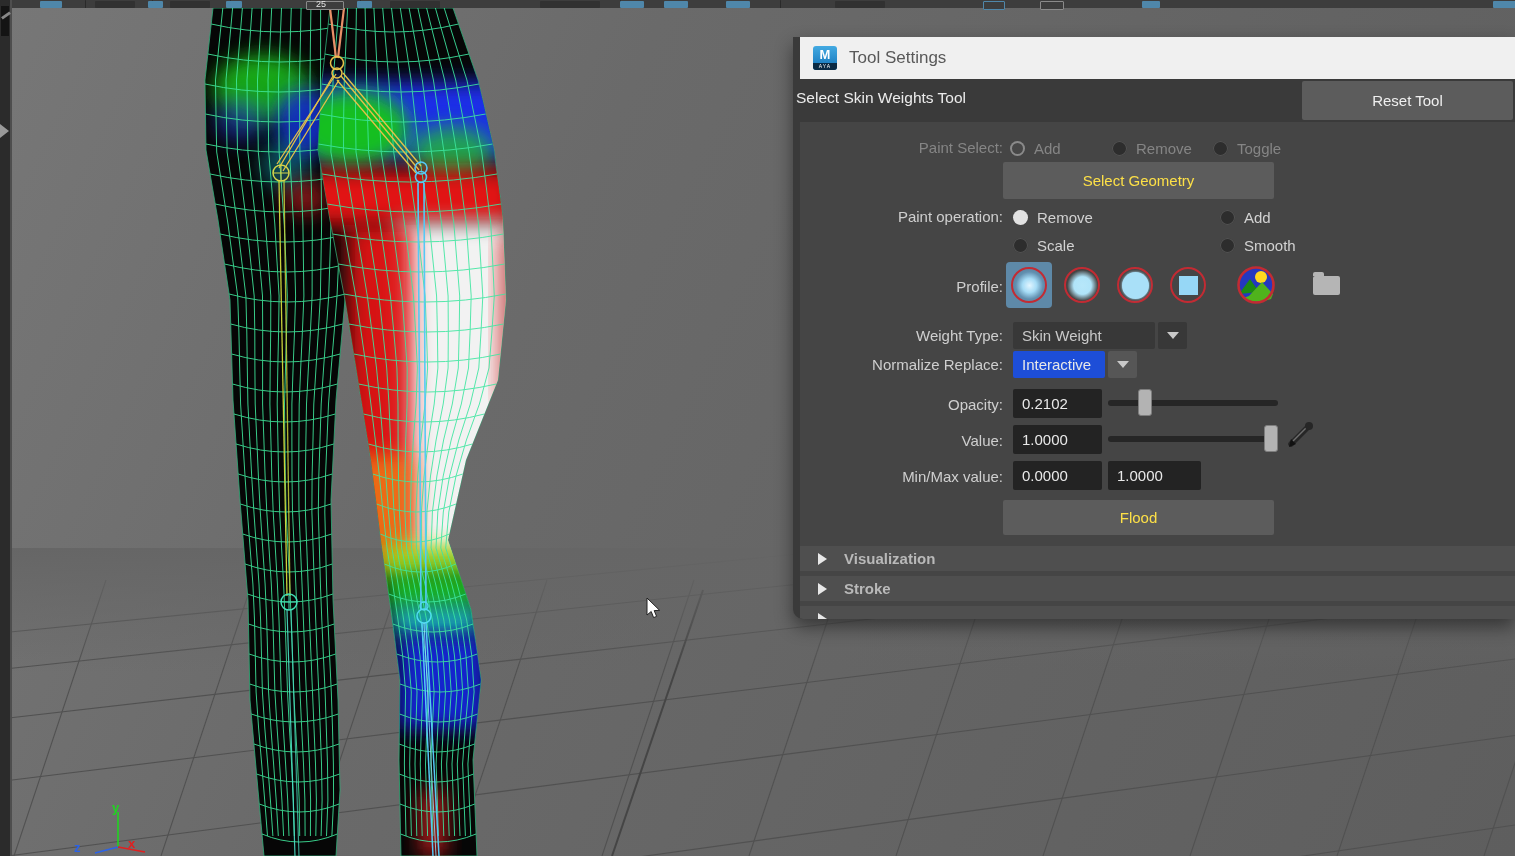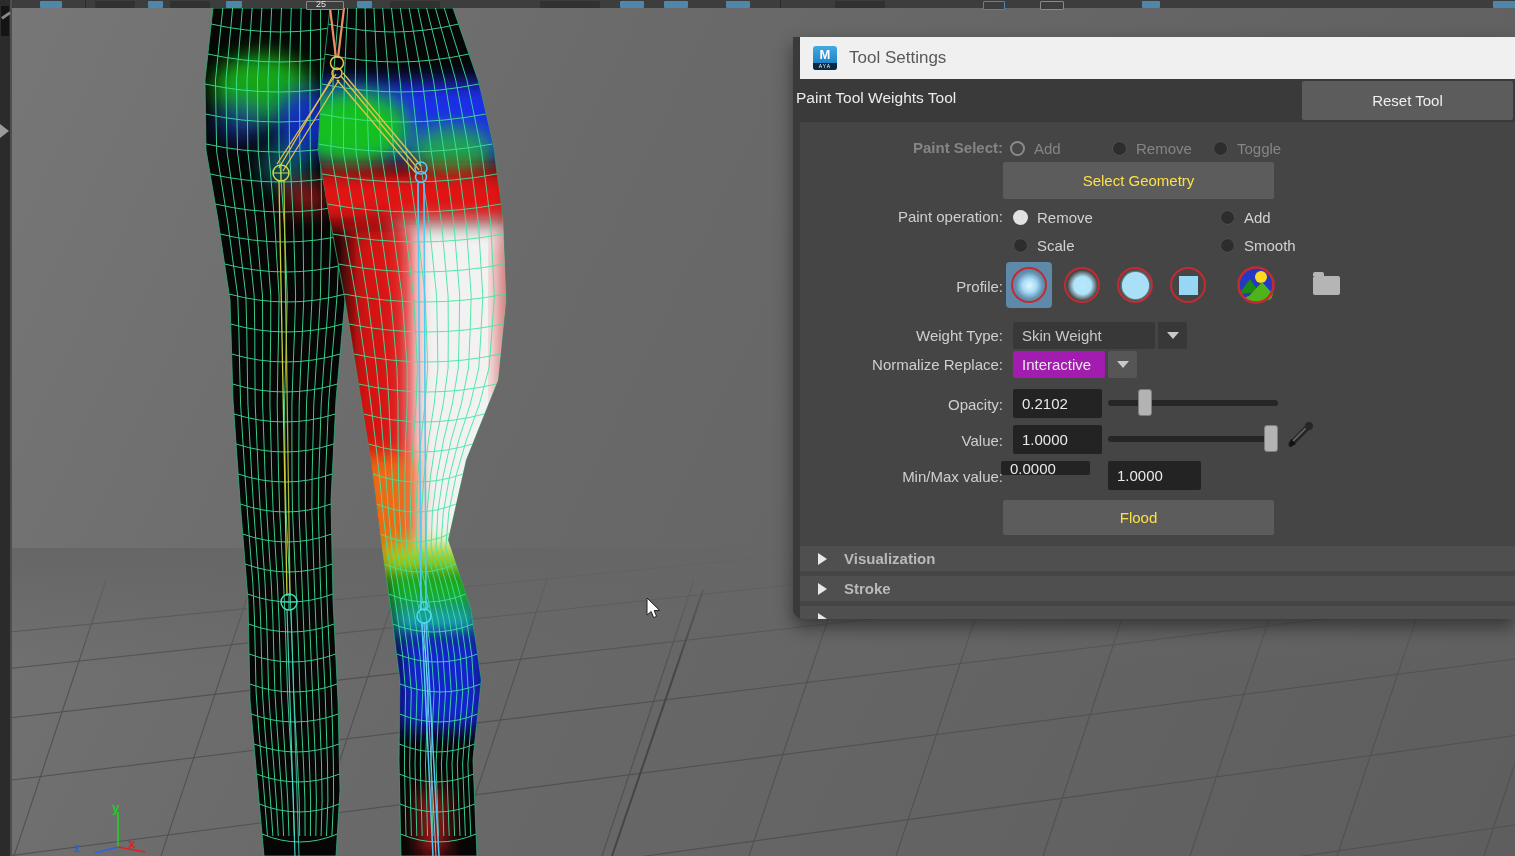--- a/index.html
+++ b/index.html
@@ -34,21 +34,21 @@
   #maya-icon{width:24px;height:24px;margin-left:13px;border-radius:3px;background:linear-gradient(#43aae2,#1272b8);position:relative;overflow:hidden;flex:0 0 auto;}
   #maya-icon .m{display:block;text-align:center;color:#fff;font-weight:bold;font-size:13px;line-height:17px;}
   #maya-icon .badge{position:absolute;left:0;right:0;bottom:0;height:7px;background:#0a2a44;color:#fff;font-size:5px;line-height:7px;text-align:center;letter-spacing:1px;}
   #win-title{margin-left:12px;font-size:17px;color:#595959;}
   #toolbar2{position:absolute;left:0;top:42px;right:0;height:43px;background:#3a3a3a;}
   #tool-name{position:absolute;left:3px;top:10px;font-size:15.5px;color:#ececec;}
   #reset-btn{position:absolute;right:2px;top:2px;width:211px;height:39px;background:#5c5c5c;border-radius:2px;
              color:#efefef;font-size:15px;display:flex;align-items:center;justify-content:center;}
   #content{position:absolute;left:7px;top:85px;width:715px;height:489px;background:#454545;}
   .rlabel{position:absolute;left:0;width:203px;text-align:right;font-size:15px;color:#cfcfcf;white-space:nowrap;}
-  .rlabel.dim{color:#858585;font-weight:bold;}
+  .rlabel.dim{color:#858585;}
   .opt{position:absolute;display:flex;gap:9px;align-items:center;height:20px;cursor:default;}
   .rb{width:15px;height:15px;border-radius:50%;background:#2d2d2d;box-shadow:inset 0 0 0 1px #525252;flex:0 0 auto;}
   .rb.on{background:#e2e2e2;box-shadow:none;}
   .rb.dison{background:#474747;box-shadow:inset 0 0 0 2px #8a8a8a;}
   .rb-label{font-size:15px;color:#d2d2d2;white-space:nowrap;}
   .rb-label.dim{color:#858585;}
   .pbtn{position:absolute;background:#5c5c5c;border-radius:2px;color:#fde047;font-size:15px;display:flex;align-items:center;justify-content:center;}
   
   .brush{position:absolute;top:140px;width:46px;height:46px;display:flex;align-items:center;justify-content:center;border-radius:4px;}
   .brush.selected{background:#5e89a8;}
@@ -56,21 +56,21 @@
   .fill-gauss{width:31px;height:31px;border-radius:50%;background:radial-gradient(circle,#e2f5ff 0%,#a6dcf6 32%,rgba(110,165,200,.25) 62%,rgba(0,0,0,0) 72%);}
   .fill-soft{width:31px;height:31px;border-radius:50%;background:radial-gradient(circle,#b7e7fa 0%,#b0e4f9 40%,rgba(90,110,120,0) 70%);}
   .fill-hard{width:27px;height:27px;border-radius:50%;background:#a9e0f8;box-shadow:0 0 3px #a9e0f8;}
   .fill-square{width:19px;height:19px;background:#96d7f6;}
   .folder{position:relative;width:27px;height:19px;background:#b5b5b5;border-radius:2px;}
   .folder:before{content:"";position:absolute;left:0;top:-4px;width:11px;height:4px;background:#b5b5b5;border-radius:2px 2px 0 0;}
   
   .field{position:absolute;background:#232323;border-radius:2px;color:#e9e9e9;font-size:15px;display:flex;align-items:center;padding-left:9px;box-sizing:border-box;}
   .dd{position:absolute;border-radius:2px;font-size:15px;display:flex;align-items:center;padding-left:9px;box-sizing:border-box;}
   .dd.dark{background:#383838;color:#c9c9c9;}
-  .dd.lite{background:#a21caf;color:#e8e8e8;}
+  .dd.lite{background:#1d4ed8;color:#e8e8e8;}
   .ddarrow{position:absolute;border-radius:2px;display:flex;align-items:center;justify-content:center;}
   .ddarrow:after{content:"";width:0;height:0;border-left:6px solid transparent;border-right:6px solid transparent;border-top:7px solid #c9c9c9;}
   .ddarrow.dark{background:#383838;} .ddarrow.lite{background:#565656;}
   .track{position:absolute;width:170px;height:6px;background:#262626;border-radius:3px;}
   .handle{position:absolute;width:14px;height:27px;background:#b3b3b3;border:1px solid #7e7e7e;border-radius:3px;box-sizing:border-box;}
   
   .section{position:absolute;left:0;width:715px;height:25px;background:#4f4f4f;display:flex;align-items:center;}
   .tri{width:0;height:0;border-left:9px solid #e8e8e8;border-top:6px solid transparent;border-bottom:6px solid transparent;margin-left:18px;}
   .sec-label{margin-left:17px;font-size:15px;font-weight:bold;color:#b9b9b9;}
 </style>
@@ -313,21 +313,21 @@
   <div id="panel">
     <div id="titlebar">
       <span id="maya-icon">
         <span class="m">M</span>
         <span class="badge">AYA</span>
       </span>
       <span id="win-title">Tool Settings</span>
     </div>
 
     <div id="toolbar2">
-      <span id="tool-name">Paint Tool Weights Tool</span>
+      <span id="tool-name">Select Skin Weights Tool</span>
       <div id="reset-btn">Reset Tool</div>
     </div>
 
     <div id="content">
 
       <div class="rlabel dim" style="top:17px">Paint Select:</div>
       <label class="opt" style="left:210px;top:16px">
         <span class="rb dison"></span>
         <span class="rb-label dim">Add</span>
       </label>
@@ -414,21 +414,21 @@
         <span class="handle" style="top: -11px; left: 156px;"></span>
       </div>
       <svg style="position:absolute;left:487px;top:297px" width="30" height="30">
         <line x1="4" y1="25" x2="21" y2="8" stroke="#262626" stroke-width="5.5" stroke-linecap="round"></line>
         <line x1="5" y1="23" x2="19" y2="9" stroke="#6e6e6e" stroke-width="1.4"></line>
         <circle cx="22" cy="7" r="4" fill="#262626"></circle>
         <polygon points="2,28 4,20 9,25" fill="#111"></polygon>
       </svg>
 
       <div class="rlabel" style="top:346px">Min/Max value:</div>
-      <div class="field" style="left:201px;top:339px;width:89px;height:14px">0.0000</div>
+      <div class="field" style="left:213px;top:339px;width:89px;height:29px">0.0000</div>
       <div class="field" style="left:308px;top:339px;width:93px;height:29px">1.0000</div>
 
       <div class="pbtn" style="left:203px;top:378px;width:271px;height:35px">Flood</div>
 
       <div class="section" style="top:454px">
         <span class="tri"></span>
         <span class="sec-label">Stroke</span>
       </div>
       <div class="section" style="top:424px">
         <span class="tri"></span>

